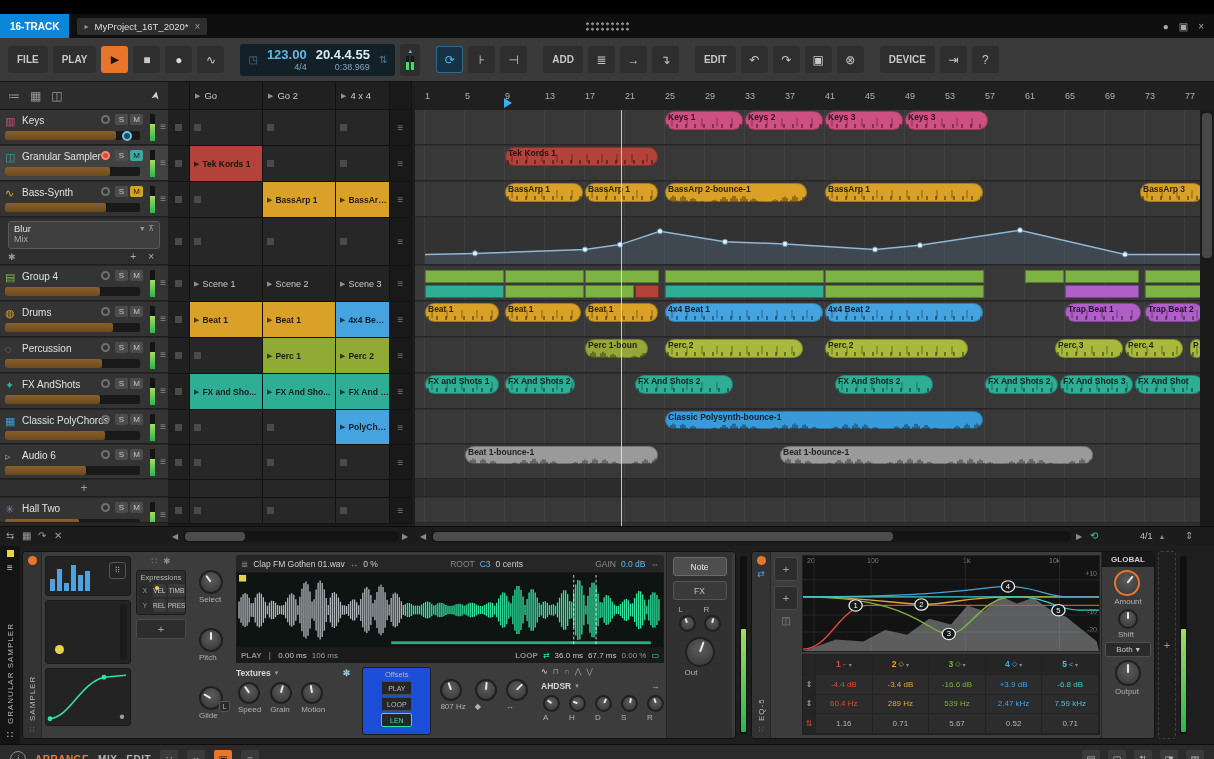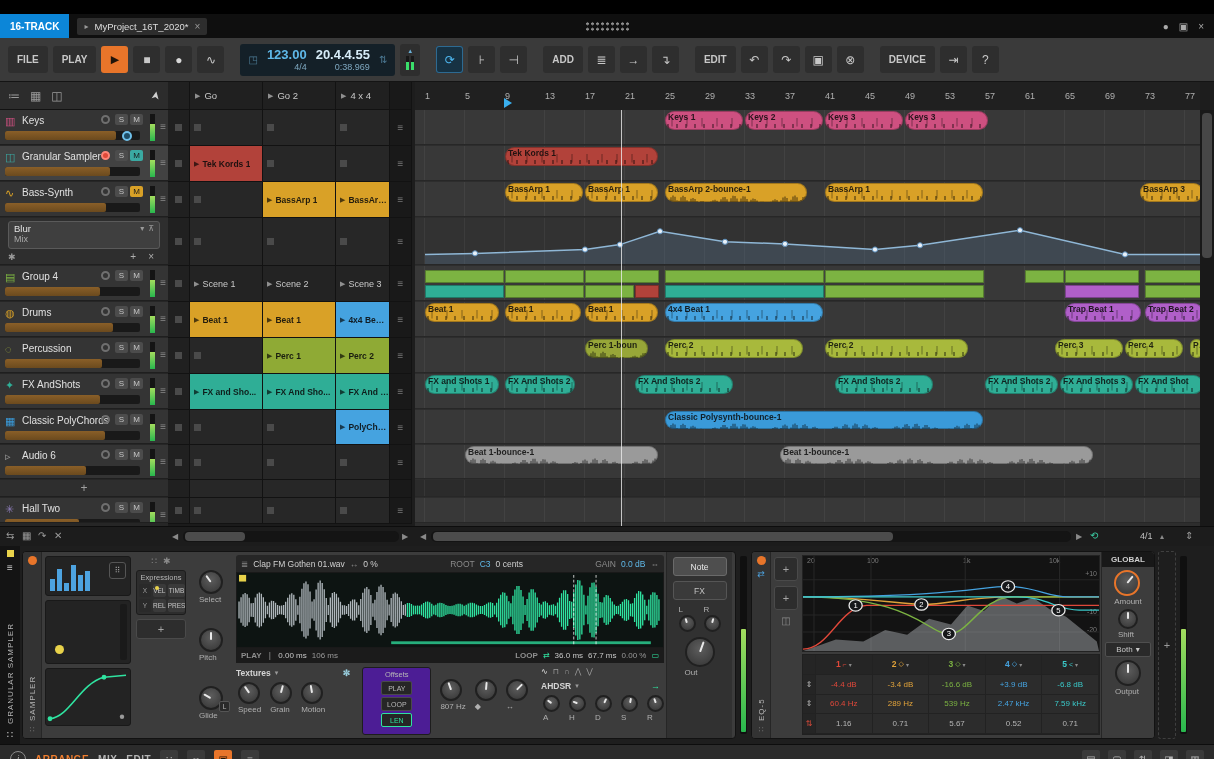--- a/index.html
+++ b/index.html
@@ -157,21 +157,21 @@
   .samp-foot .lab{color:#8f8f8f;font-weight:bold;}
   .samp-foot .dim{color:#9a9a9a;}
   .samp-foot .grn{color:#2fe3a0;}
   .samp-foot .sp{flex:1;}
   .samp-bottom{flex:1;display:flex;gap:9px;padding-top:4px;}
   .group-hd{display:flex;align-items:center;gap:4px;font-size:8.5px;color:#d5d5d5;font-weight:bold;height:12px;}
   .group-hd .dd{color:#9a9a9a;font-size:7px;font-weight:normal;}
   .tex-group{width:128px;display:flex;flex-direction:column;gap:3px;}
   .krow{display:flex;gap:9px;justify-content:flex-start;padding-left:2px;}
   .snow{color:#9ad0e0;font-size:9px;margin-left:auto;padding-right:3px;}
-  .offsets-box{width:72px;background:#4c1d95;border:1px solid #1d1d1d;border-radius:3px;padding:2px 18px;box-sizing:border-box;}
+  .offsets-box{width:72px;background:#1d4ed8;border:1px solid #1d1d1d;border-radius:3px;padding:2px 18px;box-sizing:border-box;}
   .offsets-title{font-size:7.5px;color:#b8b8b8;text-align:center;}
   .obtn{height:12px;margin-top:2px;background:#262626;border:1px solid #4a4a4a;border-radius:2px;font-size:7px;color:#b8b8b8;display:flex;align-items:center;justify-content:center;}
   .obtn.on{border-color:#2fe3a0;color:#2fe3a0;}
   .gknobs{width:100px;display:flex;gap:9px;align-items:flex-start;padding-top:12px;}
   .env-group{flex:1;display:flex;flex-direction:column;gap:3px;}
   .shape-row{display:flex;gap:5px;font-size:8px;color:#9a9a9a;height:10px;}
   .shape.on{color:#e8e8e8;}
   .garrow{color:#2fe3a0;font-size:9px;margin-left:auto;padding-right:4px;}
   .rightcol{width:66px;background:#313131;border-left:1px solid #262626;display:flex;flex-direction:column;align-items:center;padding:5px 0;box-sizing:border-box;gap:5px;}
   .tabbtn{width:52px;height:17px;background:#4e4e4e;border:1px solid #6a6a6a;border-radius:3px;color:#e8e8e8;font-size:8.5px;display:flex;align-items:center;justify-content:center;}
@@ -763,20 +763,24 @@
             <div class="pat-notes"></div>
           </div>
           <div class="aclip" style="left: 170px; width: 73px; background: rgb(217, 161, 39);">
             <div class="aclip-label">Beat 1</div>
             <div class="pat-notes"></div>
           </div>
           <div class="aclip" style="left: 250px; width: 158px; background: rgb(69, 163, 224);">
             <div class="aclip-label">4x4 Beat 1</div>
             <div class="pat-notes"></div>
           </div>
+          <div class="aclip" style="left: 410px; width: 158px; background: rgb(69, 163, 224);">
+            <div class="aclip-label">4x4 Beat 2</div>
+            <div class="pat-notes"></div>
+          </div>
           <div class="aclip" style="left: 650px; width: 76px; background: rgb(176, 95, 201);">
             <div class="aclip-label">Trap Beat 1</div>
             <div class="pat-notes"></div>
           </div>
           <div class="aclip" style="left: 730px; width: 58px; background: rgb(176, 95, 201);">
             <div class="aclip-label">Trap Beat 2</div>
             <div class="pat-notes"></div>
           </div>
         </div>
         <div class="lane" style="top: 228px; height: 35px;">

